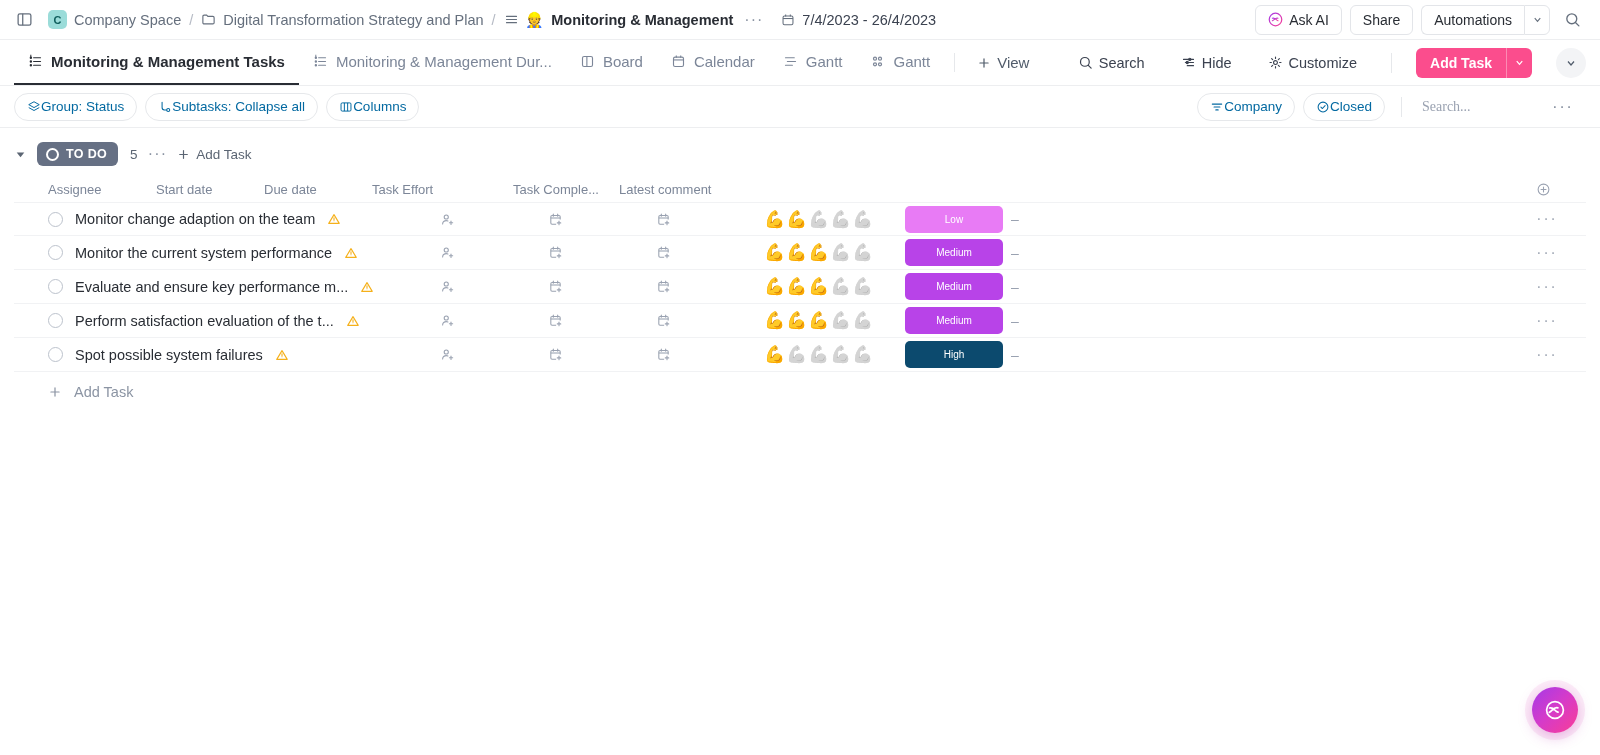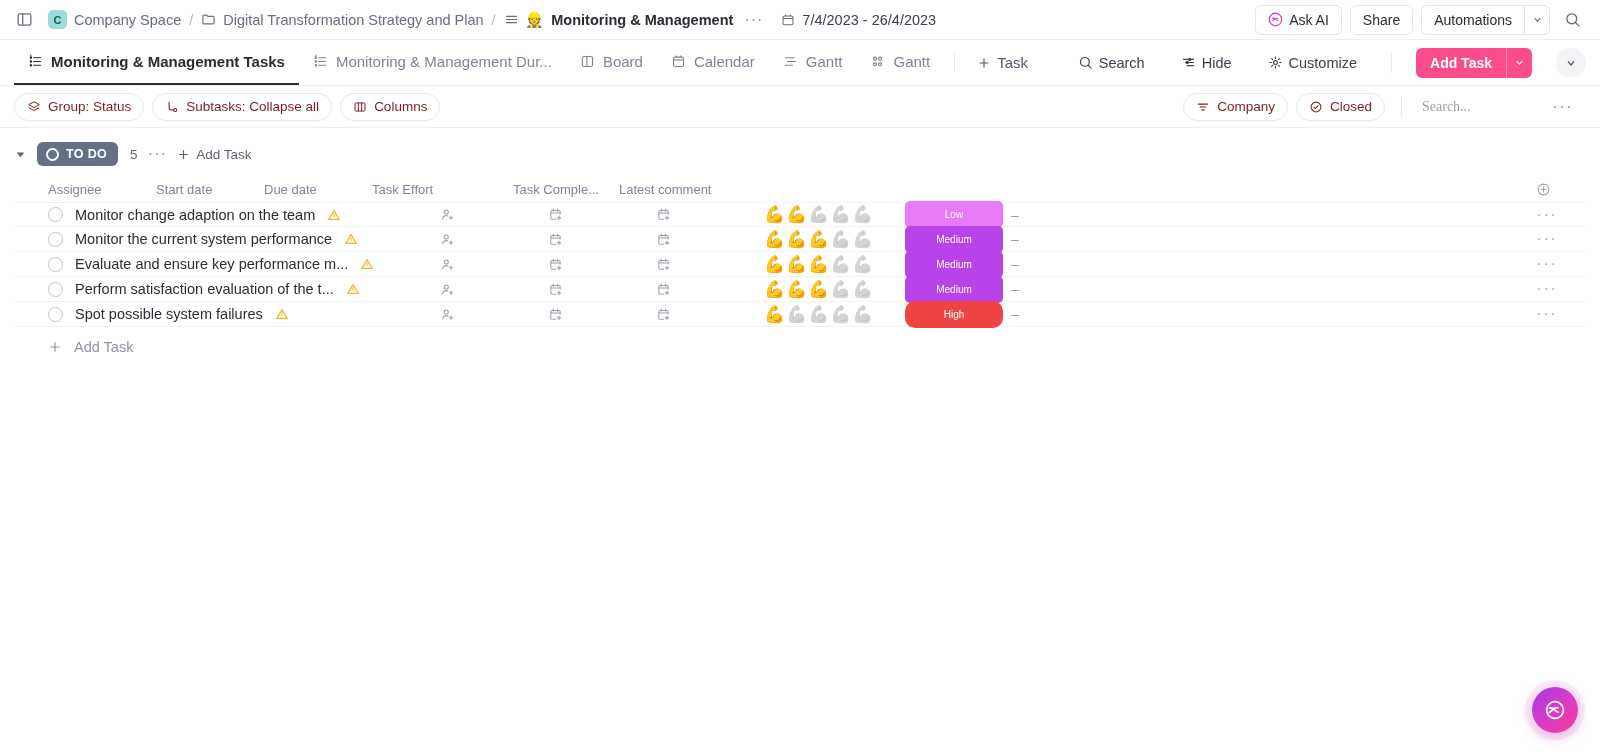--- a/index.html
+++ b/index.html
@@ -115,24 +115,24 @@
 
   
   .toolbar {
     height: 42px;
     display: flex; align-items: center;
     padding: 0 14px;
     border-bottom: 1px solid #edeef0;
     gap: 8px;
   }
   .pill {
-    display: flex; align-items: center; gap: 7px;
+    display: flex; align-items: center; 
     height: 28px; padding: 0 12px;
     border: 1px solid #e6e8eb; border-radius: 999px;
-    font-size: 13.5px; color: #7f1d1d; background: #fff;
+    font-size: 13.5px; color: #0369a1; background: #fff;
     white-space: nowrap;
   }
   .toolbar-right { margin-left: auto; display: flex; align-items: center; gap: 8px; }
   .search-wrap { display: flex; align-items: center; gap: 10px; min-width: 168px; padding-left: 4px; }
   .search-in {
     border: none; outline: none; font-size: 14px; color: #3b4250;
     font-family: Liberation Serif, serif;
     background: transparent; width: 118px;
   }
   .search-in::placeholder { color: #9aa2b1; }
@@ -169,21 +169,21 @@
   .c-assn  { width: 108px; }
   .c-start { width: 108px; }
   .c-due   { width: 108px; }
   .c-eff   { width: 141px; }
   .c-cplx  { width: 106px; }
   .c-cmt   { flex: 1; }
   .c-plus  { width: 50px; display: flex; justify-content: flex-start; color: #9aa2b1; }
 
   .row {
     display: flex; align-items: center;
-    height: 25px;
+    height: 34px;
     border-bottom: 1px solid #f1f2f4;
     padding-left: 34px;
   }
   .row:first-of-type { border-top: 1px solid #f1f2f4; }
 
   .cell-name { width: 392px; display: flex; align-items: center; gap: 12px; overflow: hidden; }
   .check {
     width: 15px; height: 15px; border-radius: 50%;
     border: 1.6px solid #bcc2cc; flex: none;
   }
@@ -373,21 +373,21 @@
       <span>Gantt</span>
     </div>
 
     <div class="tab-sep"></div>
 
     <div class="addview">
       <svg width="14" height="14" viewBox="0 0 24 24" fill="none" stroke="currentColor" stroke-width="2.1" stroke-linecap="round">
         <line x1="12" y1="5" x2="12" y2="19"></line>
           <line x1="5" y1="12" x2="19" y2="12"></line>
         </svg>
-      <span>Task</span>
+      <span>View</span>
     </div>
   </div>
 
   <div class="tabbar-right">
     <div class="tb-link">
       <svg width="15" height="15" viewBox="0 0 24 24" fill="none" stroke="currentColor" stroke-width="1.9">
         <circle cx="11" cy="11" r="7"></circle>
           <line x1="16.5" y1="16.5" x2="21" y2="21" stroke-linecap="round"></line>
         </svg>
       <span>Search</span>
@@ -767,21 +767,21 @@
           </svg>
         </div>
     <div class="cell-eff">
           <span class="biceps">💪</span>
           <span class="biceps off">💪</span>
           <span class="biceps off">💪</span>
           <span class="biceps off">💪</span>
           <span class="biceps off">💪</span>
         </div>
     <div class="cell-cplx">
-      <span class="badge" style="background: #ef4444; border-radius: 10px;">High</span>
+      <span class="badge" style="background: #0c4a6e;">High</span>
     </div>
     <div class="cell-cmt">–</div>
     <div class="cell-more">···</div>
       </div>
     </div>
 
   <div class="add-row">
     <svg width="14" height="14" viewBox="0 0 24 24" fill="none" stroke="currentColor" stroke-width="2.1" stroke-linecap="round">
       <line x1="12" y1="5" x2="12" y2="19"></line>
         <line x1="5" y1="12" x2="19" y2="12"></line>

